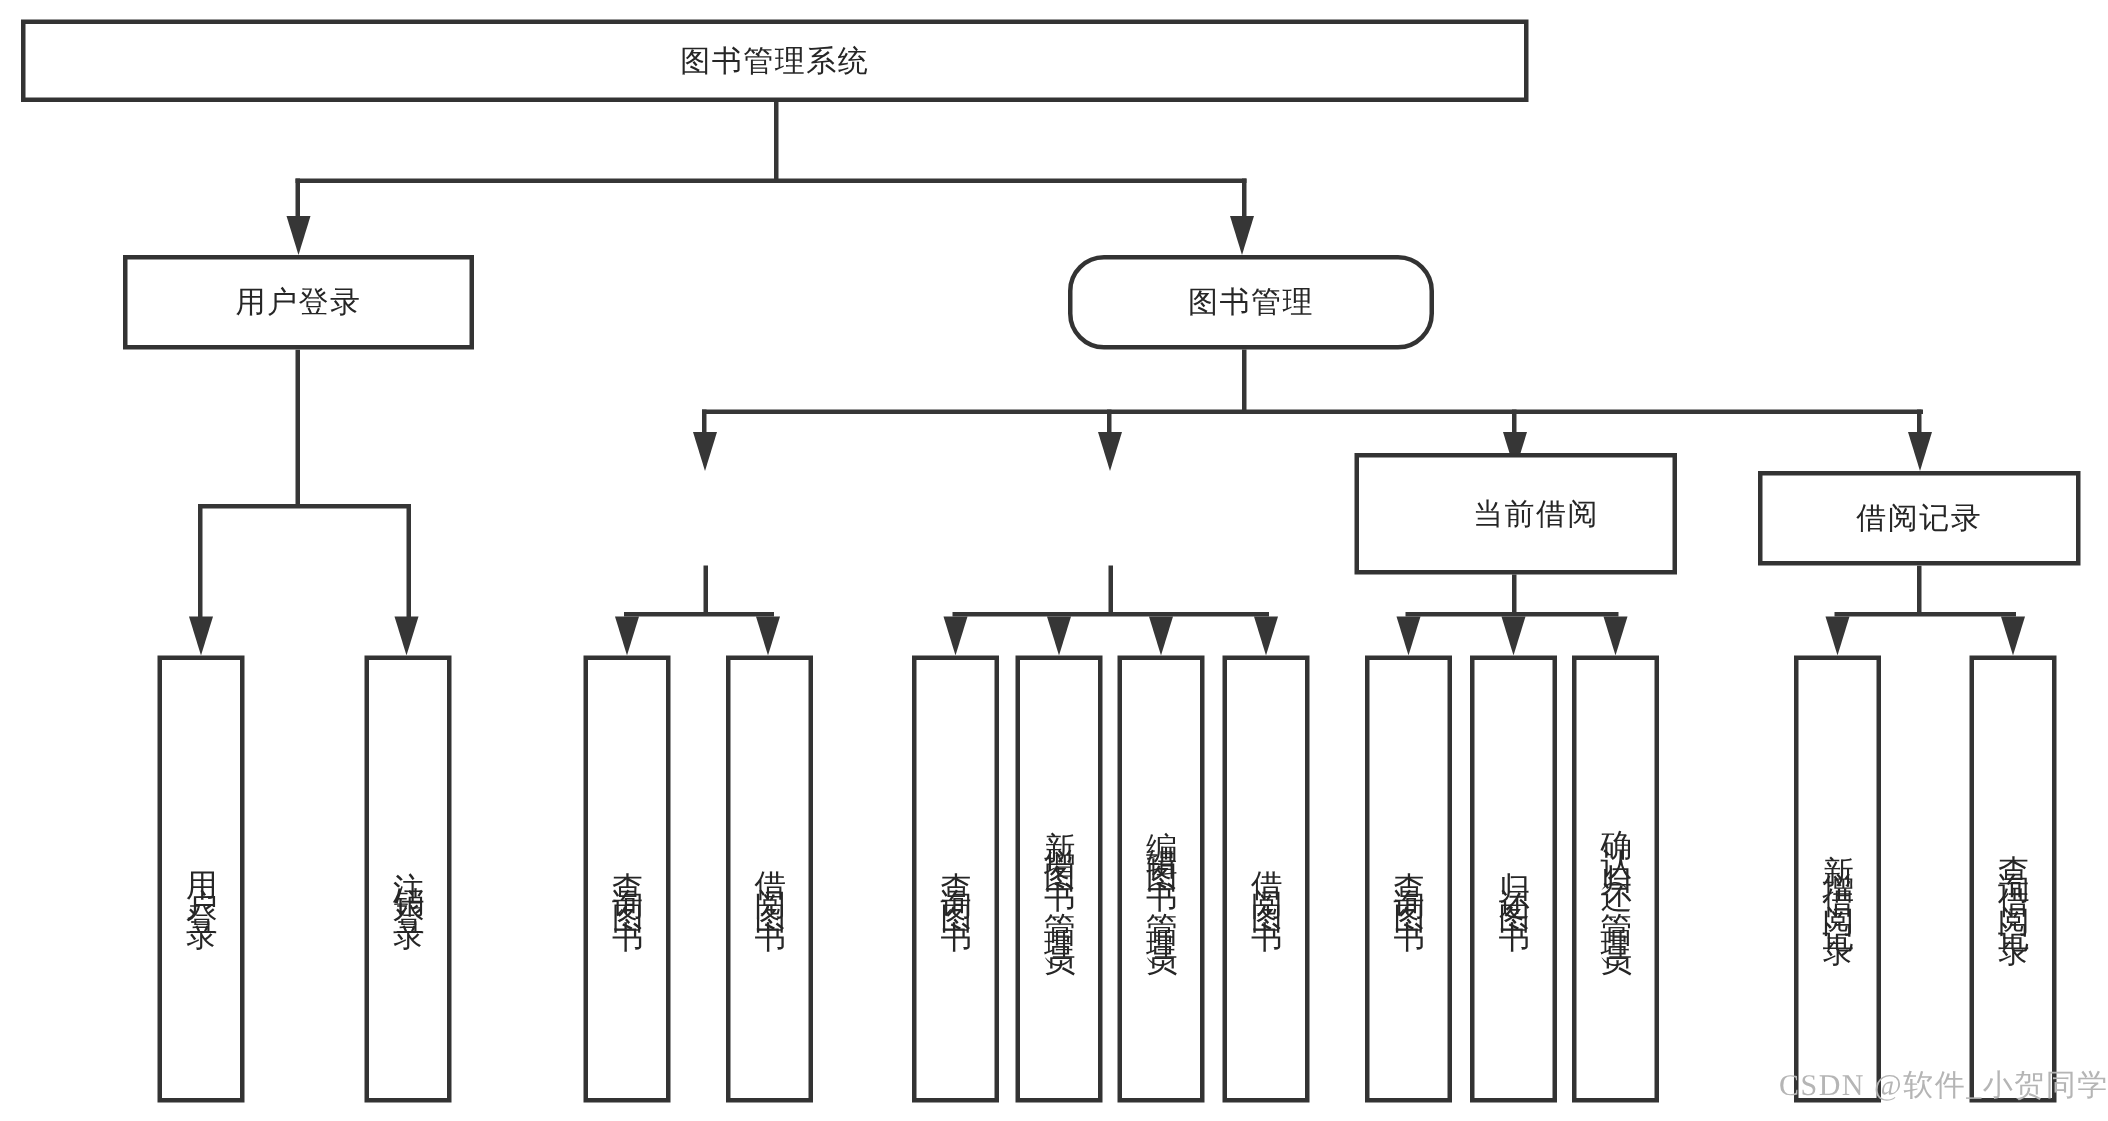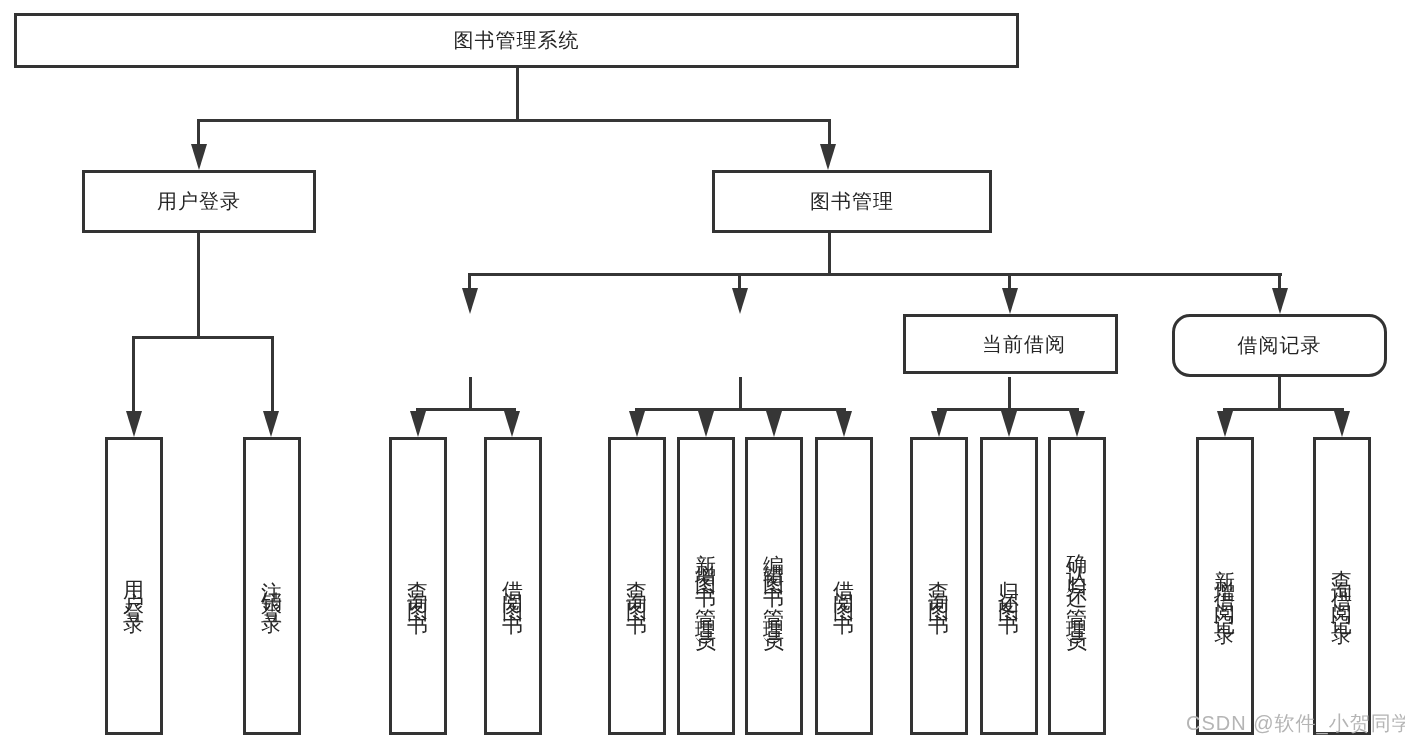--- a/index.html
+++ b/index.html
@@ -1,21 +1,21 @@
 <!DOCTYPE html>
 <html><head>
 <meta charset="utf-8">
 <style>
   html, body { margin: 0; padding: 0; background: #ffffff; }
   #canvas {
     position: relative;
     width: 1405px;
     height: 747px;
     background: #ffffff;
-    font-family: Liberation Sans, sans-serif;
+    font-family: Liberation Serif, serif;
     overflow: hidden;
   }
   .box {
     position: absolute;
     box-sizing: border-box;
     background: #ffffff;
     border: 3px solid #333333;
     display: flex;
     align-items: center;
     justify-content: center;
@@ -64,27 +64,27 @@
 </style>
 </head>
 <body>
 
 <div id="canvas">
 
   <div class="box" style="left:14px; top:13px; width:1005px; height:55px;">图书管理系统</div>
 
   <div class="box" style="left:82px; top:170px; width:234px; height:63px;">用户登录</div>
 
-  <div class="box" style="left:712px; top:170px; width:280px; height:63px;">图书管理</div>
+  <div class="box" style="left:712px; top:170px; width:244px; height:63px;border-radius:24px;">图书管理</div>
 
 
 
-  <div class="box" style="left:903px; top:314px; width:215px; height:60px;padding-left:27px;">当前借阅</div>
+  <div class="box" style="left:903px; top:302px; width:215px; height:81px;padding-left:27px;">当前借阅</div>
 
-  <div class="box" style="left:1172px; top:314px; width:215px; height:63px;border-radius:18px;">借阅记录</div>
+  <div class="box" style="left:1172px; top:314px; width:215px; height:63px;">借阅记录</div>
 
   <div class="box leaf" style="left:105px;">
     <span class="vtext">用户登录</span>
   </div>
   <div class="box leaf" style="left:243px;">
     <span class="vtext">注销登录</span>
   </div>
 
   <div class="box leaf" style="left:389px;">
     <span class="vtext">查询图书</span>

